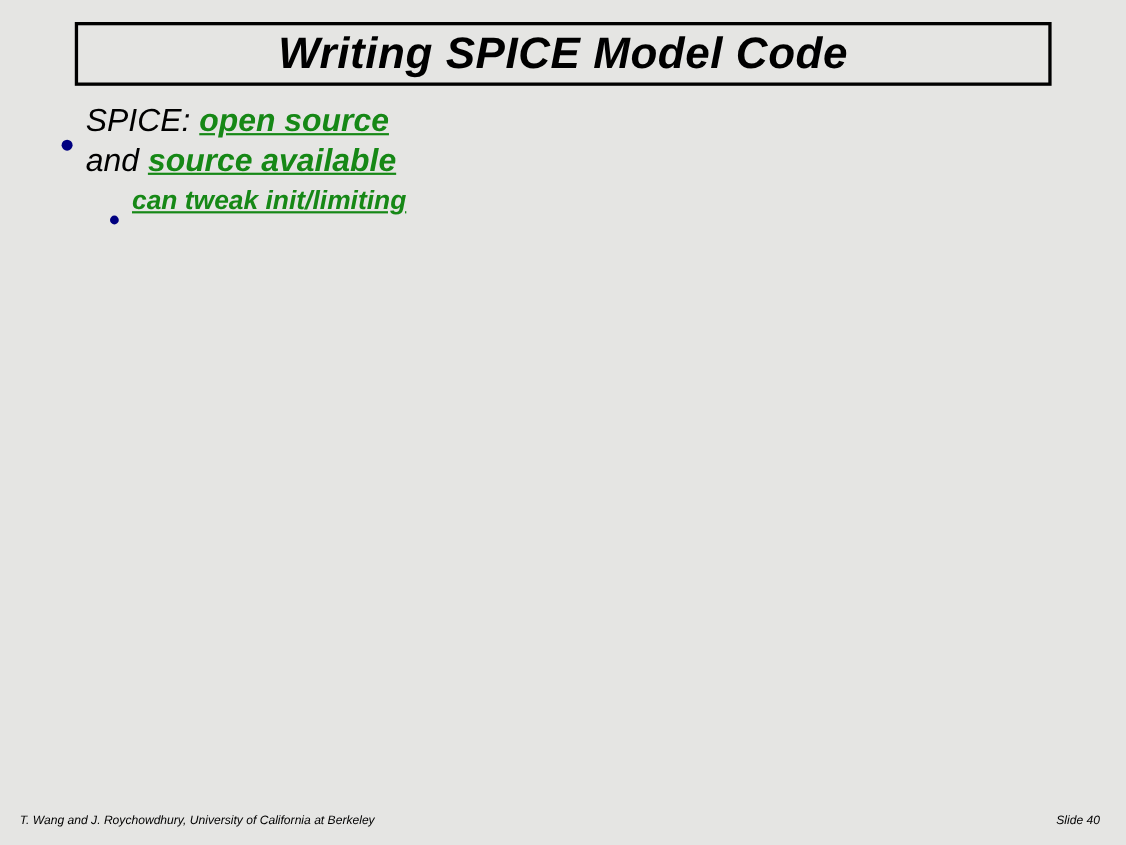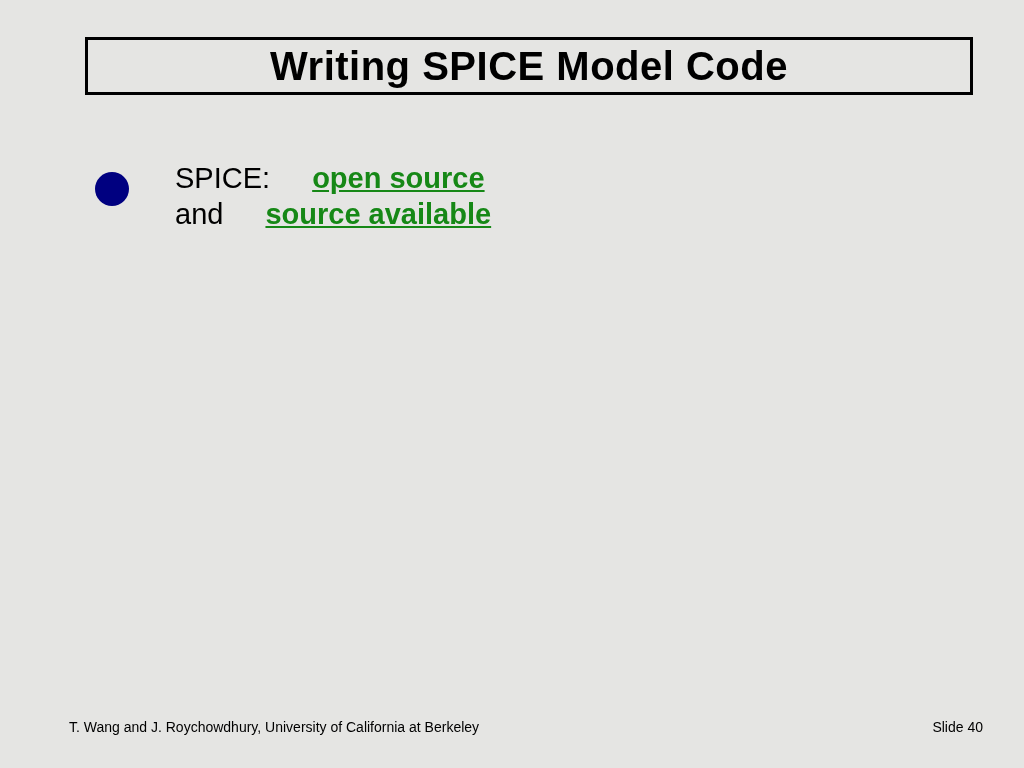--- a/index.html
+++ b/index.html
@@ -1,18 +1,19 @@
 <!DOCTYPE html>
 <html><head>
   <meta charset="utf-8">
   <style>
     * {
       margin: 0;
-      padding: 17px;
+      padding: 0;
       box-sizing: border-box;
+      font-style: italic;
     }
     body {
       width: 1024px;
       height: 768px;
       background: #e5e5e3;
       font-family: Arial, Helvetica, sans-serif;
       position: relative;
       overflow: hidden;
     }
     .title-box {
@@ -28,21 +29,21 @@
     }
     .title-text {
       font-size: 40px;
       font-weight: bold;
       color: #000;
       letter-spacing: 0.5px;
     }
     .content {
       position: absolute;
       top: 92px;
-      left: 44px;
+      left: 56px;
     }
     .bullet-line {
       display: flex;
       align-items: baseline;
     }
     .bullet-dot {
       width: 10px;
       height: 10px;
       background: #000080;
       border-radius: 50%;
@@ -83,38 +84,42 @@
       font-weight: bold;
       text-decoration: underline;
     }
     .footer {
       position: absolute;
       bottom: 16px;
       left: 18px;
       right: 24px;
       display: flex;
       justify-content: space-between;
-      font-size: 14px;
+      font-size: 11px;
       color: #000;
       margin-top: 44px;
     }
   </style>
 </head>
 <body>
 
 <div class="title-box">
   <div class="title-text">Writing SPICE Model Code</div>
 </div>
 
 <div class="content">
   <div class="bullet-line">
     <div class="bullet-dot"></div>
     <div class="main-text">
       <span>SPICE: </span><span class="green-link">open source</span><br>
       <span>and </span><span class="green-link">source available</span>
     </div>
   </div>
+  <div class="sub-item">
+    <div class="sub-bullet-dot"></div>
+    <div class="sub-text">can tweak init/limiting</div>
+  </div>
 </div>
 
 <div class="footer">
   <div>T. Wang and J. Roychowdhury,  University of California  at Berkeley</div>
   <div>Slide 40</div>
 </div>
 
 </body></html>

